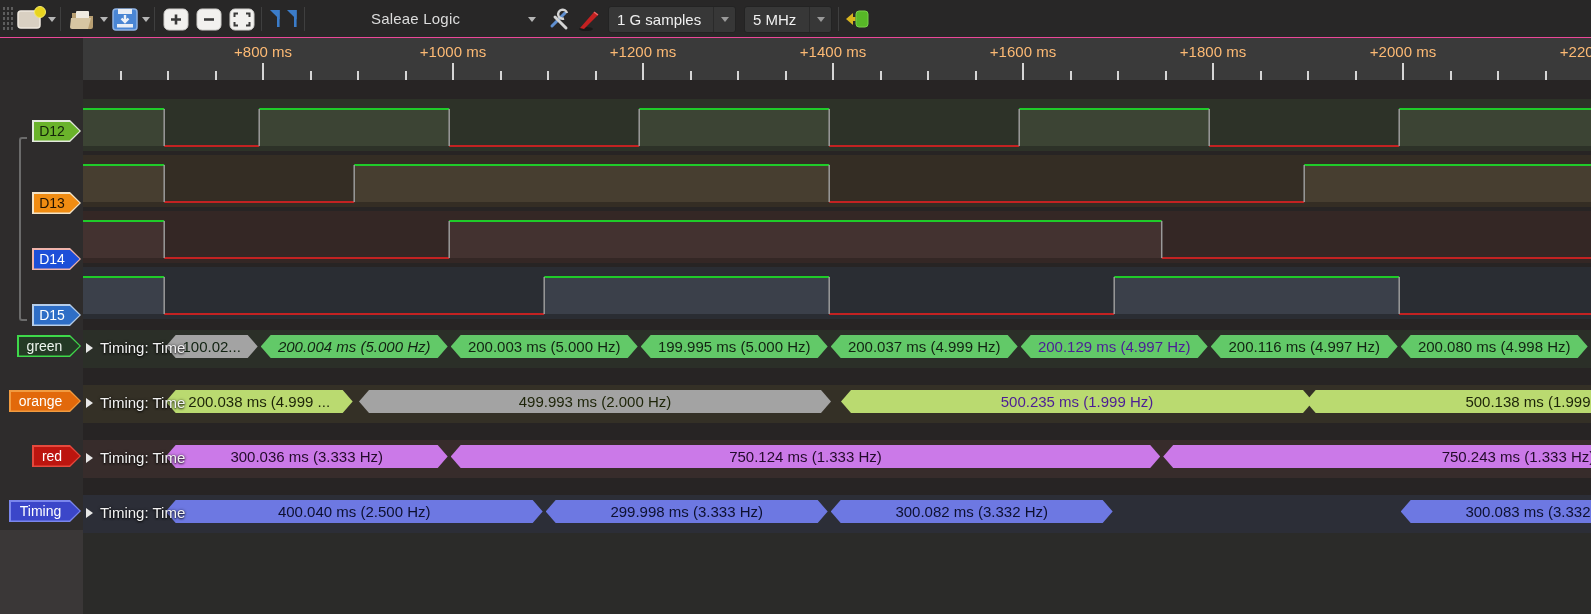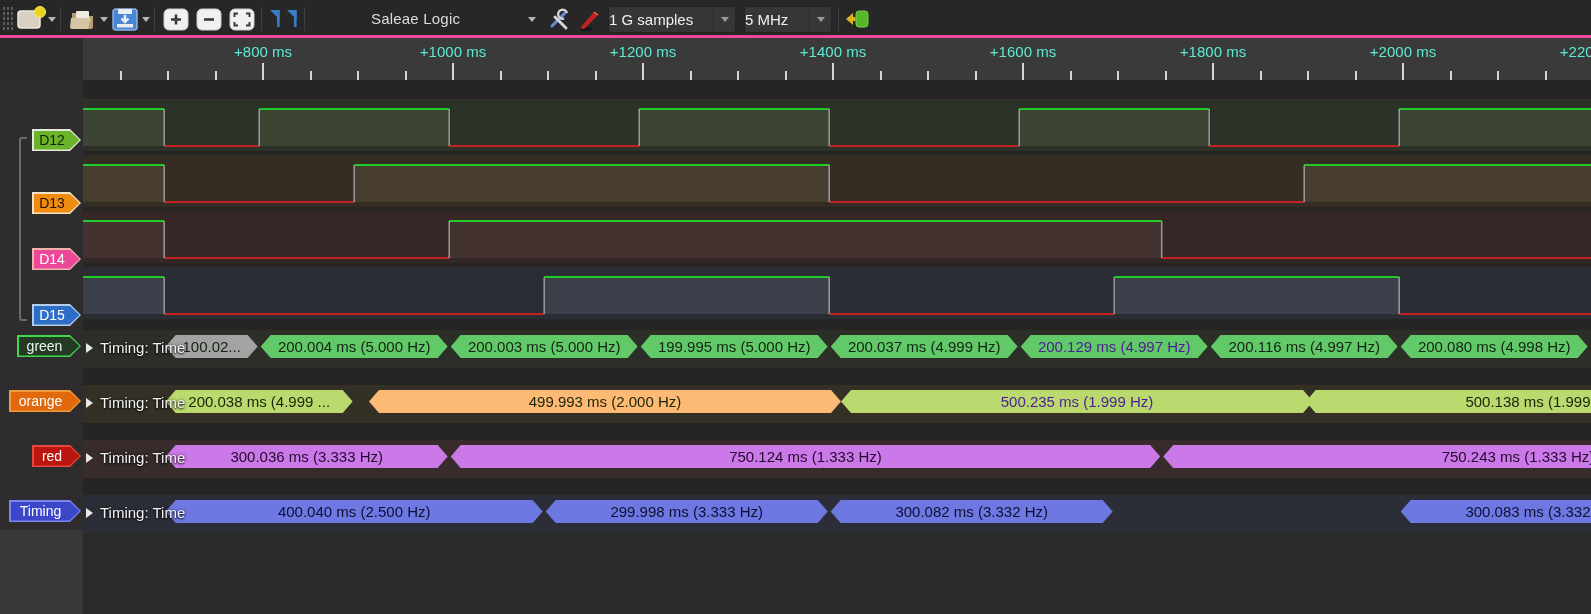--- a/index.html
+++ b/index.html
@@ -2,45 +2,45 @@
 <html><head>
 <meta charset="utf-8">
 <style>
   * { margin:0; padding:0; box-sizing:border-box; }
   html,body { width:1591px; height:614px; overflow:hidden; background:#262424;
               font-family:"Liberation Sans", sans-serif; }
   #app { position:relative; width:1591px; height:614px; background:#282525; }
 
   
   #toolbar { position:absolute; left:0; top:0; width:1591px; height:38px;
-             background:#282727; border-bottom:3px solid #ec4899; }
+             background:#282727; border-bottom:1px solid #ec4899; }
   .tb-abs { position:absolute; }
   .grip { width:12px; height:26px;
           background-image:radial-gradient(#5d5d5d 1.1px, transparent 1.3px);
           background-size:4px 5px; }
   .tb-sep { width:1px; height:24px; background:#3f3f3f; }
   .caret { width:0; height:0; border-left:4px solid transparent;
            border-right:4px solid transparent; border-top:5px solid #b5b5b5; }
   .tb-btn { cursor:pointer; }
   #app-title { color:#dcdcdc; font-size:15px; letter-spacing:.2px; }
   .dd { background:#373737; border:1px solid #232323; border-radius:3px;
         height:27px; display:flex; align-items:center; color:#f0f0f0;
         font-size:15px; }
-  .dd .dd-label { padding:0 0; flex:1; white-space:nowrap; }
+  .dd .dd-label { padding:0 8px; flex:1; white-space:nowrap; }
   .dd .dd-caret-box { width:22px; height:100%; display:flex; align-items:center;
         justify-content:center; border-left:1px solid #2a2a2a; }
   .dd .caret { border-top-color:#9a9a9a; }
 
   
   #ruler-corner { position:absolute; left:0; top:38px; width:83px; height:42px;
                   background:#2b2929; }
   #ruler { position:absolute; left:83px; top:38px; width:1508px; height:42px;
            background:#3a3a3a; overflow:hidden; }
   .ruler-label { position:absolute; top:5px; transform:translateX(-50%);
-                 color:#5eead4; font-size:15px; white-space:nowrap; }
+                 color:#fdba74; font-size:15px; white-space:nowrap; }
   .tick { position:absolute; bottom:0; width:2px; background:#d6d6d6; }
   .tick.minor { height:9px; }
   .tick.major { height:17px; }
 
   
   #sidebar { position:absolute; left:0; top:80px; width:83px; height:534px;
              background:#2e2c2c; }
   #sidebar-bottom { position:absolute; left:0; top:450px; width:83px; height:84px;
              background:#3a3737; }
   #bracket { position:absolute; left:19px; top:57px; width:8px; height:184px;
@@ -209,28 +209,28 @@
       <div class="tick major" style="left: 1129px;"></div>
       <div class="ruler-label" style="left: 1130px;">+1800 ms</div>
       <div class="tick major" style="left: 1319px;"></div>
       <div class="ruler-label" style="left: 1320px;">+2000 ms</div>
       <div class="ruler-label" style="left: 1510px;">+2200 ms</div>
     </div>
 
   <div id="sidebar">
     <div id="sidebar-bottom"></div>
     <div id="bracket"></div>
-  <div class="tag" style="right: 2px; top: 49px; width: 49px; background: rgb(227, 233, 221);">
+  <div class="tag" style="right: 2px; top: 40px; width: 49px; background: rgb(227, 233, 221);">
         <div class="tag-inner" style="background: rgb(106, 179, 43); color: rgb(19, 35, 10);">D12</div>
       </div>
       <div class="tag" style="right: 2px; top: 112px; width: 49px; background: rgb(243, 227, 198); padding-left: 8px;">
         <div class="tag-inner" style="background: rgb(240, 140, 18); color: rgb(33, 19, 2);">D13</div>
       </div>
       <div class="tag" style="right: 2px; top: 168px; width: 49px; background: rgb(239, 179, 171);">
-        <div class="tag-inner" style="background: #ec4899; color: rgb(255, 255, 255);">D14</div>
+        <div class="tag-inner" style="background: #1d4ed8; color: rgb(255, 255, 255);">D14</div>
       </div>
       <div class="tag" style="right: 2px; top: 224px; width: 49px; background: rgb(181, 205, 233);">
         <div class="tag-inner" style="background: rgb(46, 110, 198); color: rgb(255, 255, 255);">D15</div>
       </div>
       <div class="tag" style="right: 2px; top: 255px; width: 64px; background: rgb(62, 216, 74);">
         <div class="tag-inner" style="background: rgb(36, 58, 37); color: rgb(238, 245, 238);">green</div>
       </div>
       <div class="tag" style="right: 2px; top: 310px; width: 72px; background: rgb(241, 155, 64);">
         <div class="tag-inner" style="background: rgb(226, 105, 11); color: rgb(255, 255, 255);">orange</div>
       </div>
@@ -304,35 +304,35 @@
           <line x1="1031.1999999999998" y1="10" x2="1316.2" y2="10" stroke="#1fcb29" stroke-width="2"></line>
           <line x1="1316.2" y1="47" x2="1508" y2="47" stroke="#c32222" stroke-width="2"></line>
           <line x1="81.2" y1="10" x2="81.2" y2="47" stroke="#9a9a9a" stroke-width="1.5"></line>
           <line x1="461.2" y1="10" x2="461.2" y2="47" stroke="#9a9a9a" stroke-width="1.5"></line>
           <line x1="746.1999999999999" y1="10" x2="746.1999999999999" y2="47" stroke="#9a9a9a" stroke-width="1.5"></line>
           <line x1="1031.1999999999998" y1="10" x2="1031.1999999999998" y2="47" stroke="#9a9a9a" stroke-width="1.5"></line>
           <line x1="1316.2" y1="10" x2="1316.2" y2="47" stroke="#9a9a9a" stroke-width="1.5"></line>
         </svg></div>
       <div class="ana-band" style="top: 250px; background: rgb(43, 47, 40);">
         <div class="bubble" style="left: 82.7px; width: 92px; background: #a3a3a3; color: rgb(18, 35, 18);">100.02...</div>
-        <div class="bubble" style="left: 177.7px; width: 187px; background: rgb(98, 201, 104); color: rgb(18, 35, 18);">200.004 ms (5.000 Hz)</div>
+        <div class="bubble" style="left: 177.7px; width: 187px; background: rgb(98, 201, 104); color: rgb(18, 35, 18); font-style: italic;">200.004 ms (5.000 Hz)</div>
         <div class="bubble" style="left: 367.7px; width: 187px; background: rgb(98, 201, 104); color: rgb(18, 35, 18);">200.003 ms (5.000 Hz)</div>
         <div class="bubble" style="left: 557.7px; width: 187px; background: rgb(98, 201, 104); color: rgb(18, 35, 18);">199.995 ms (5.000 Hz)</div>
         <div class="bubble" style="left: 747.7px; width: 187px; background: rgb(98, 201, 104); color: rgb(18, 35, 18);">200.037 ms (4.999 Hz)</div>
         <div class="bubble" style="left: 937.7px; width: 187px; background: rgb(98, 201, 104); color: #4c1d95;">200.129 ms (4.997 Hz)</div>
         <div class="bubble" style="left: 1127.7px; width: 187px; background: rgb(98, 201, 104); color: rgb(18, 35, 18);">200.116 ms (4.997 Hz)</div>
         <div class="bubble" style="left: 1317.7px; width: 187px; background: rgb(98, 201, 104); color: rgb(18, 35, 18);">200.080 ms (4.998 Hz)</div>
         <div class="row-overlay" style="top: 9px;">
           <span class="arrow"></span>
           <span class="txt">Timing: Time</span>
         </div>
       </div>
       <div class="ana-band" style="top: 305px; background: rgb(52, 48, 38);">
         <div class="bubble" style="left: 82.7px; width: 187px; background: rgb(186, 218, 112); color: rgb(29, 36, 8);">200.038 ms (4.999 ...</div>
-        <div class="bubble" style="left: 286px; width: 472px; background: #fdba74; color: rgb(29, 36, 8);">499.993 ms (2.000 Hz)</div>
+        <div class="bubble" style="left: 276px; width: 472px; background: #a3a3a3; color: rgb(29, 36, 8);">499.993 ms (2.000 Hz)</div>
         <div class="bubble" style="left: 758px; width: 472px; background: rgb(186, 218, 112); color: #4c1d95;">500.235 ms (1.999 Hz)</div>
         <div class="bubble" style="left: 1222.7px; width: 472px; background: rgb(186, 218, 112); color: rgb(29, 36, 8);">500.138 ms (1.999 Hz)</div>
         <div class="row-overlay" style="top: 9px;">
           <span class="arrow"></span>
           <span class="txt">Timing: Time</span>
         </div>
       </div>
       <div class="ana-band" style="top: 360px; background: rgb(55, 44, 43);">
         <div class="bubble" style="left: 82.7px; width: 282px; background: rgb(203, 121, 232); color: rgb(35, 11, 43);">300.036 ms (3.333 Hz)</div>
         <div class="bubble" style="left: 367.7px; width: 709.5px; background: rgb(203, 121, 232); color: rgb(35, 11, 43);">750.124 ms (1.333 Hz)</div>

